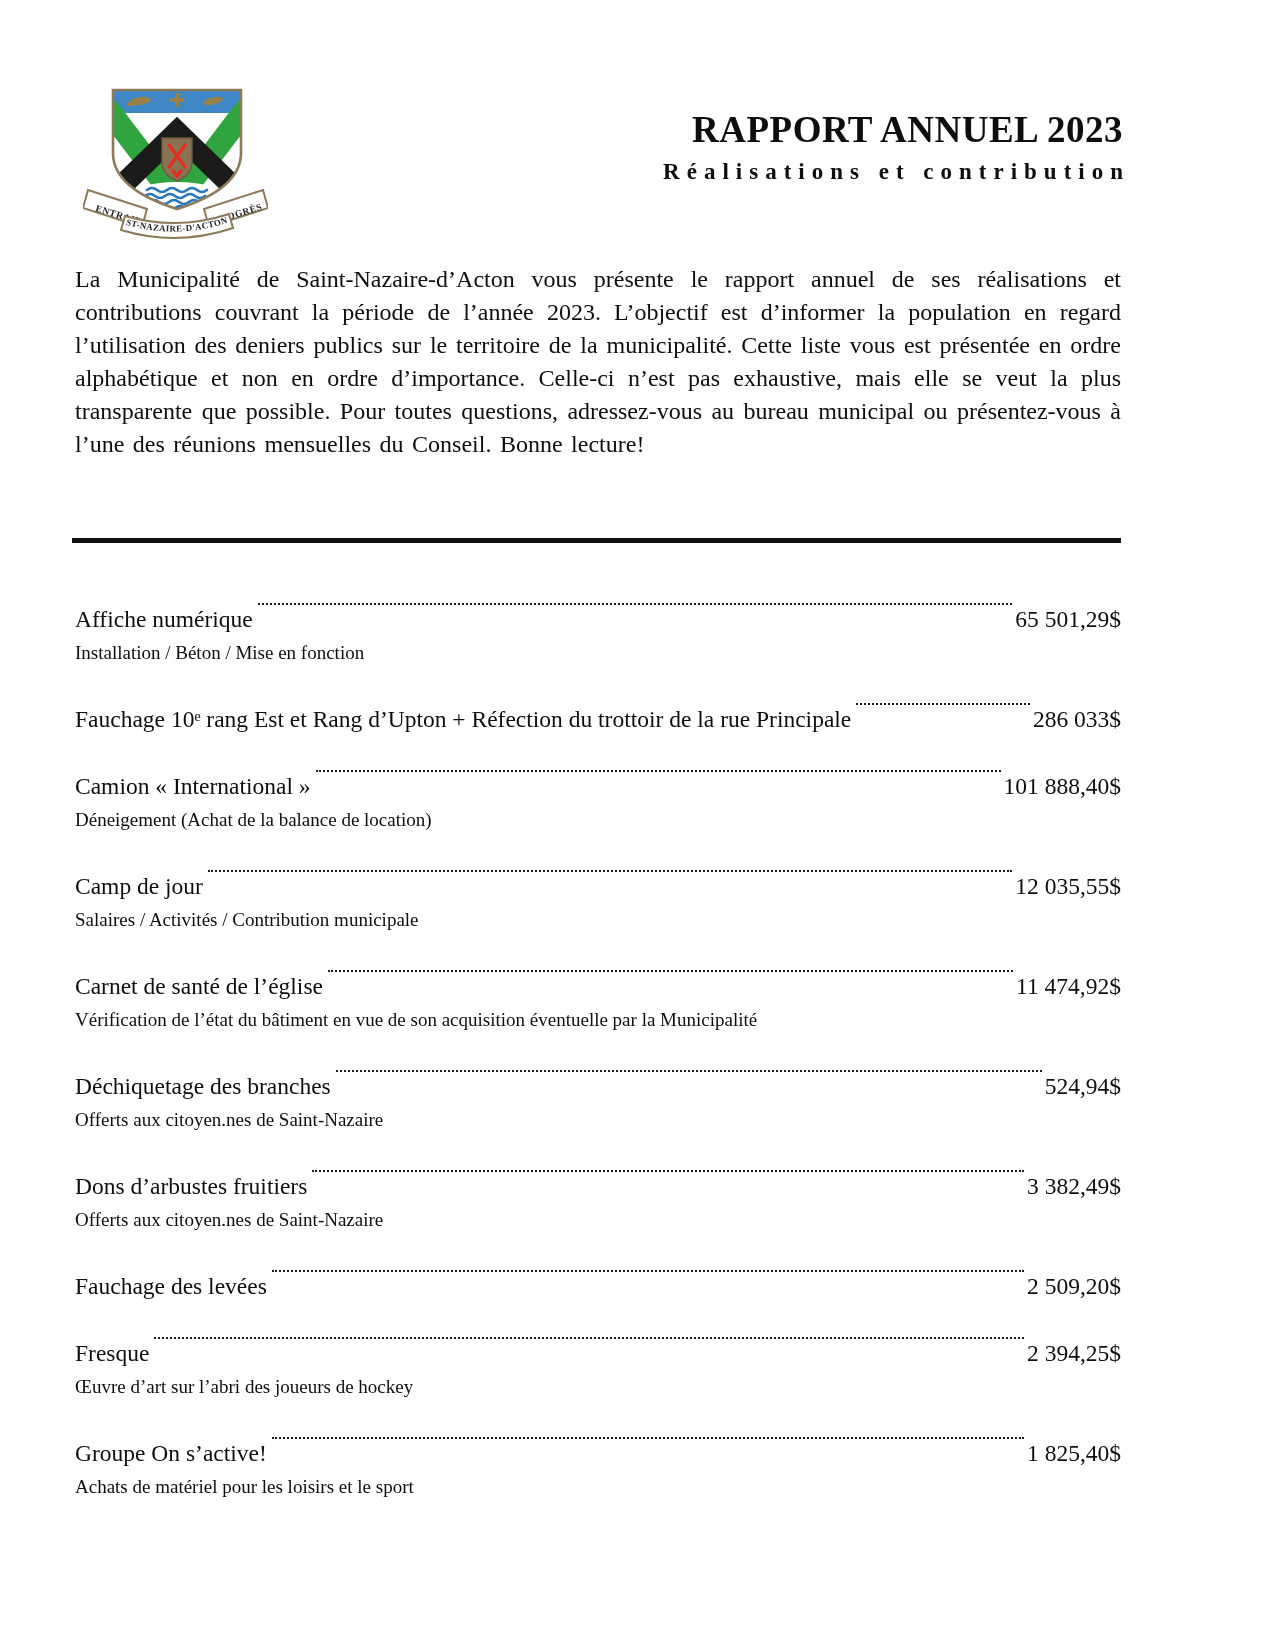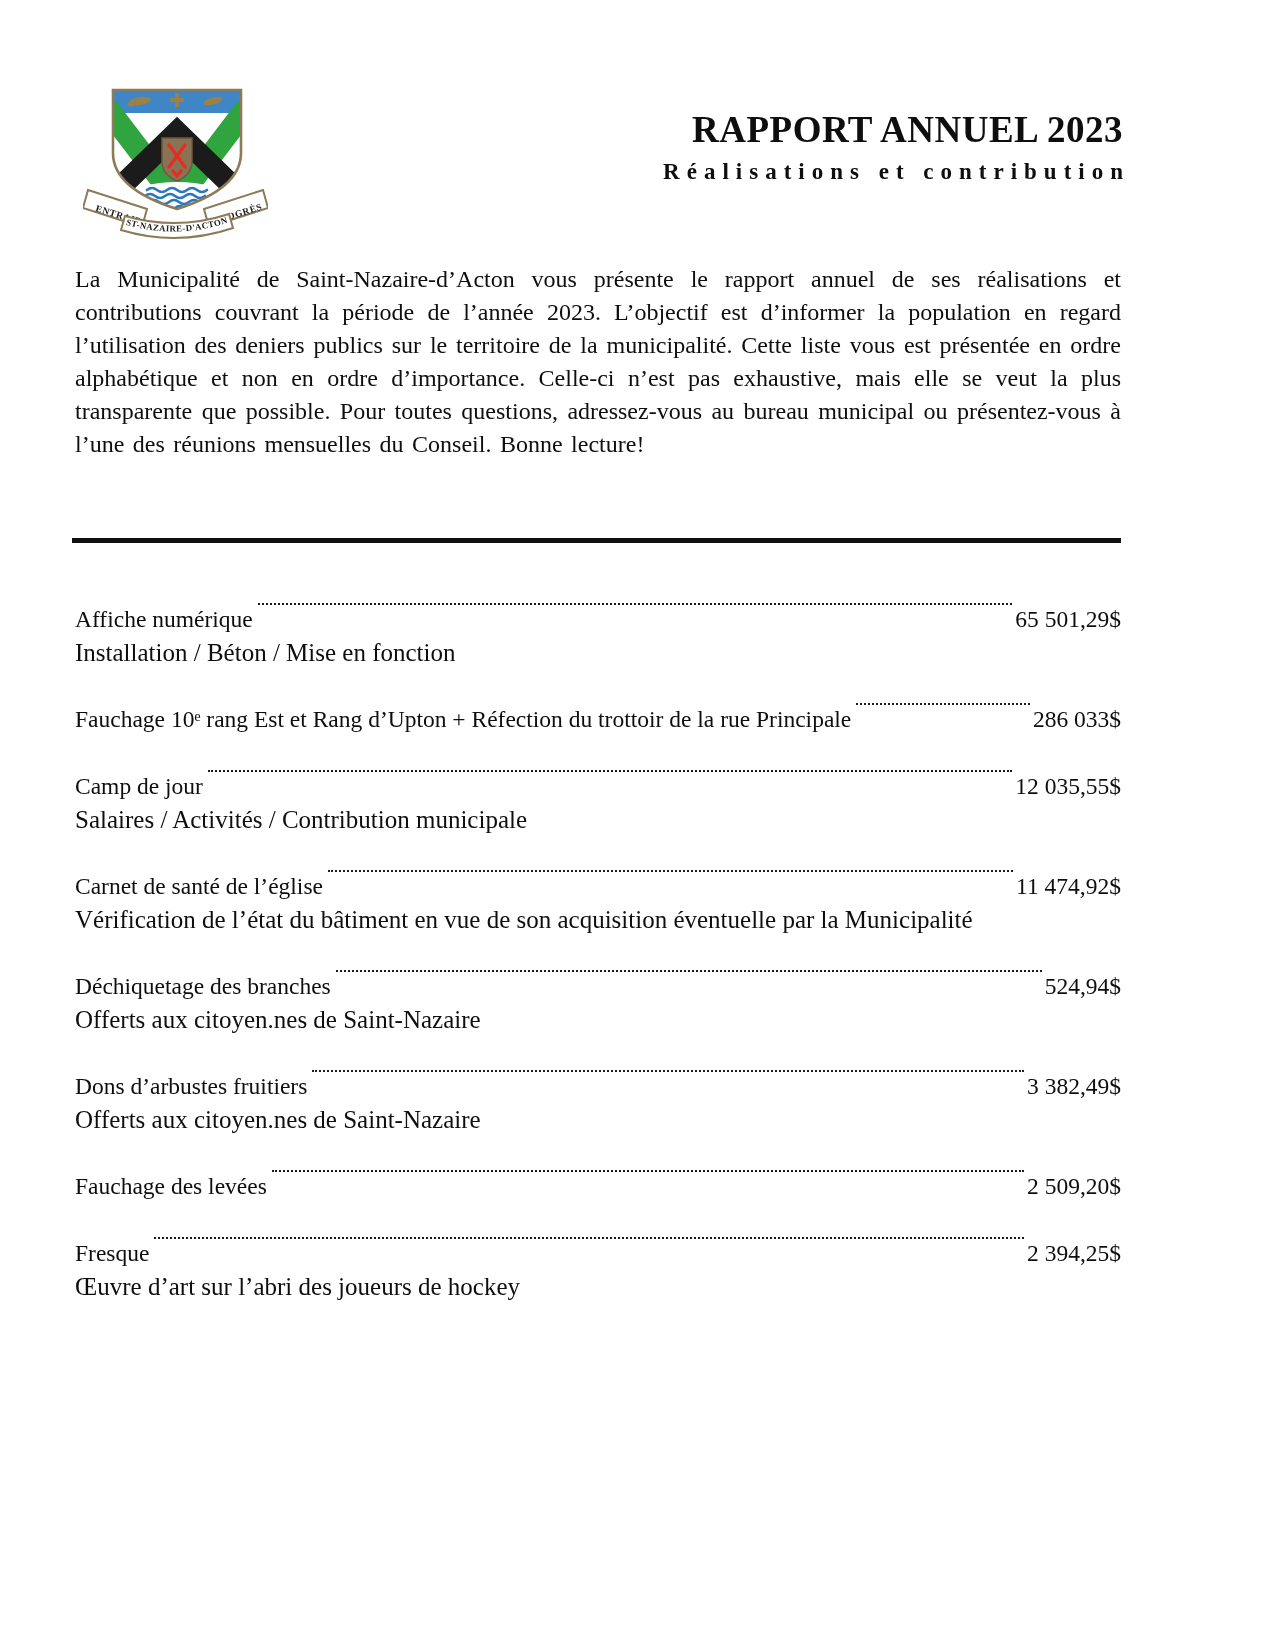--- a/index.html
+++ b/index.html
@@ -42,21 +42,21 @@
   .entries { position: absolute; left: 75px; top: 603px; width: 1046px; }
   .entry { margin-bottom: 34px; }
   .entry .row { display: flex; align-items: flex-start; font-size: 23.5px; line-height: 33px; }
   .entry .label { white-space: nowrap; }
   .entry .amount { white-space: nowrap; }
   .entry .dots {
     flex: 1 1 auto; min-width: 14px;
     border-bottom: 2.5px dotted #1a1a1a;
     margin: 0 3px 7px 5px;
   }
-  .entry .desc { font-size: 25px; line-height: 33px; }
+  .entry .desc { font-size: 19px; line-height: 33px; }
   .entry .desc:empty { display: none; }
 
   svg text { font-family: "Liberation Serif", "DejaVu Serif", serif; }
 </style>
 </head>
 <body>
 
 <div class="page">
 
   <div class="logo-wrap">
@@ -144,20 +144,28 @@
 
     <div class="entry">
       <div class="row">
         <span class="label">Fauchage 10ᵉ rang Est et Rang d’Upton + Réfection du trottoir de la rue Principale</span>
         <span class="dots"></span>
         <span class="amount">286 033$</span>
       </div>
 
     </div>
 
+    <div class="entry">
+      <div class="row">
+        <span class="label">Camion « International »</span>
+        <span class="dots"></span>
+        <span class="amount">101 888,40$</span>
+      </div>
+      <div class="desc">Déneigement (Achat de la balance de location)</div>
+    </div>
 
     <div class="entry">
       <div class="row">
         <span class="label">Camp de jour</span>
         <span class="dots"></span>
         <span class="amount">12 035,55$</span>
       </div>
       <div class="desc">Salaires / Activités / Contribution municipale</div>
     </div>
 
@@ -199,15 +207,23 @@
 
     <div class="entry">
       <div class="row">
         <span class="label">Fresque</span>
         <span class="dots"></span>
         <span class="amount">2 394,25$</span>
       </div>
       <div class="desc">Œuvre d’art sur l’abri des joueurs de hockey</div>
     </div>
 
+    <div class="entry">
+      <div class="row">
+        <span class="label">Groupe On s’active!</span>
+        <span class="dots"></span>
+        <span class="amount">1 825,40$</span>
+      </div>
+      <div class="desc">Achats de matériel pour les loisirs et le sport</div>
+    </div>
   </div>
 
 </div>
 
 </body></html>

